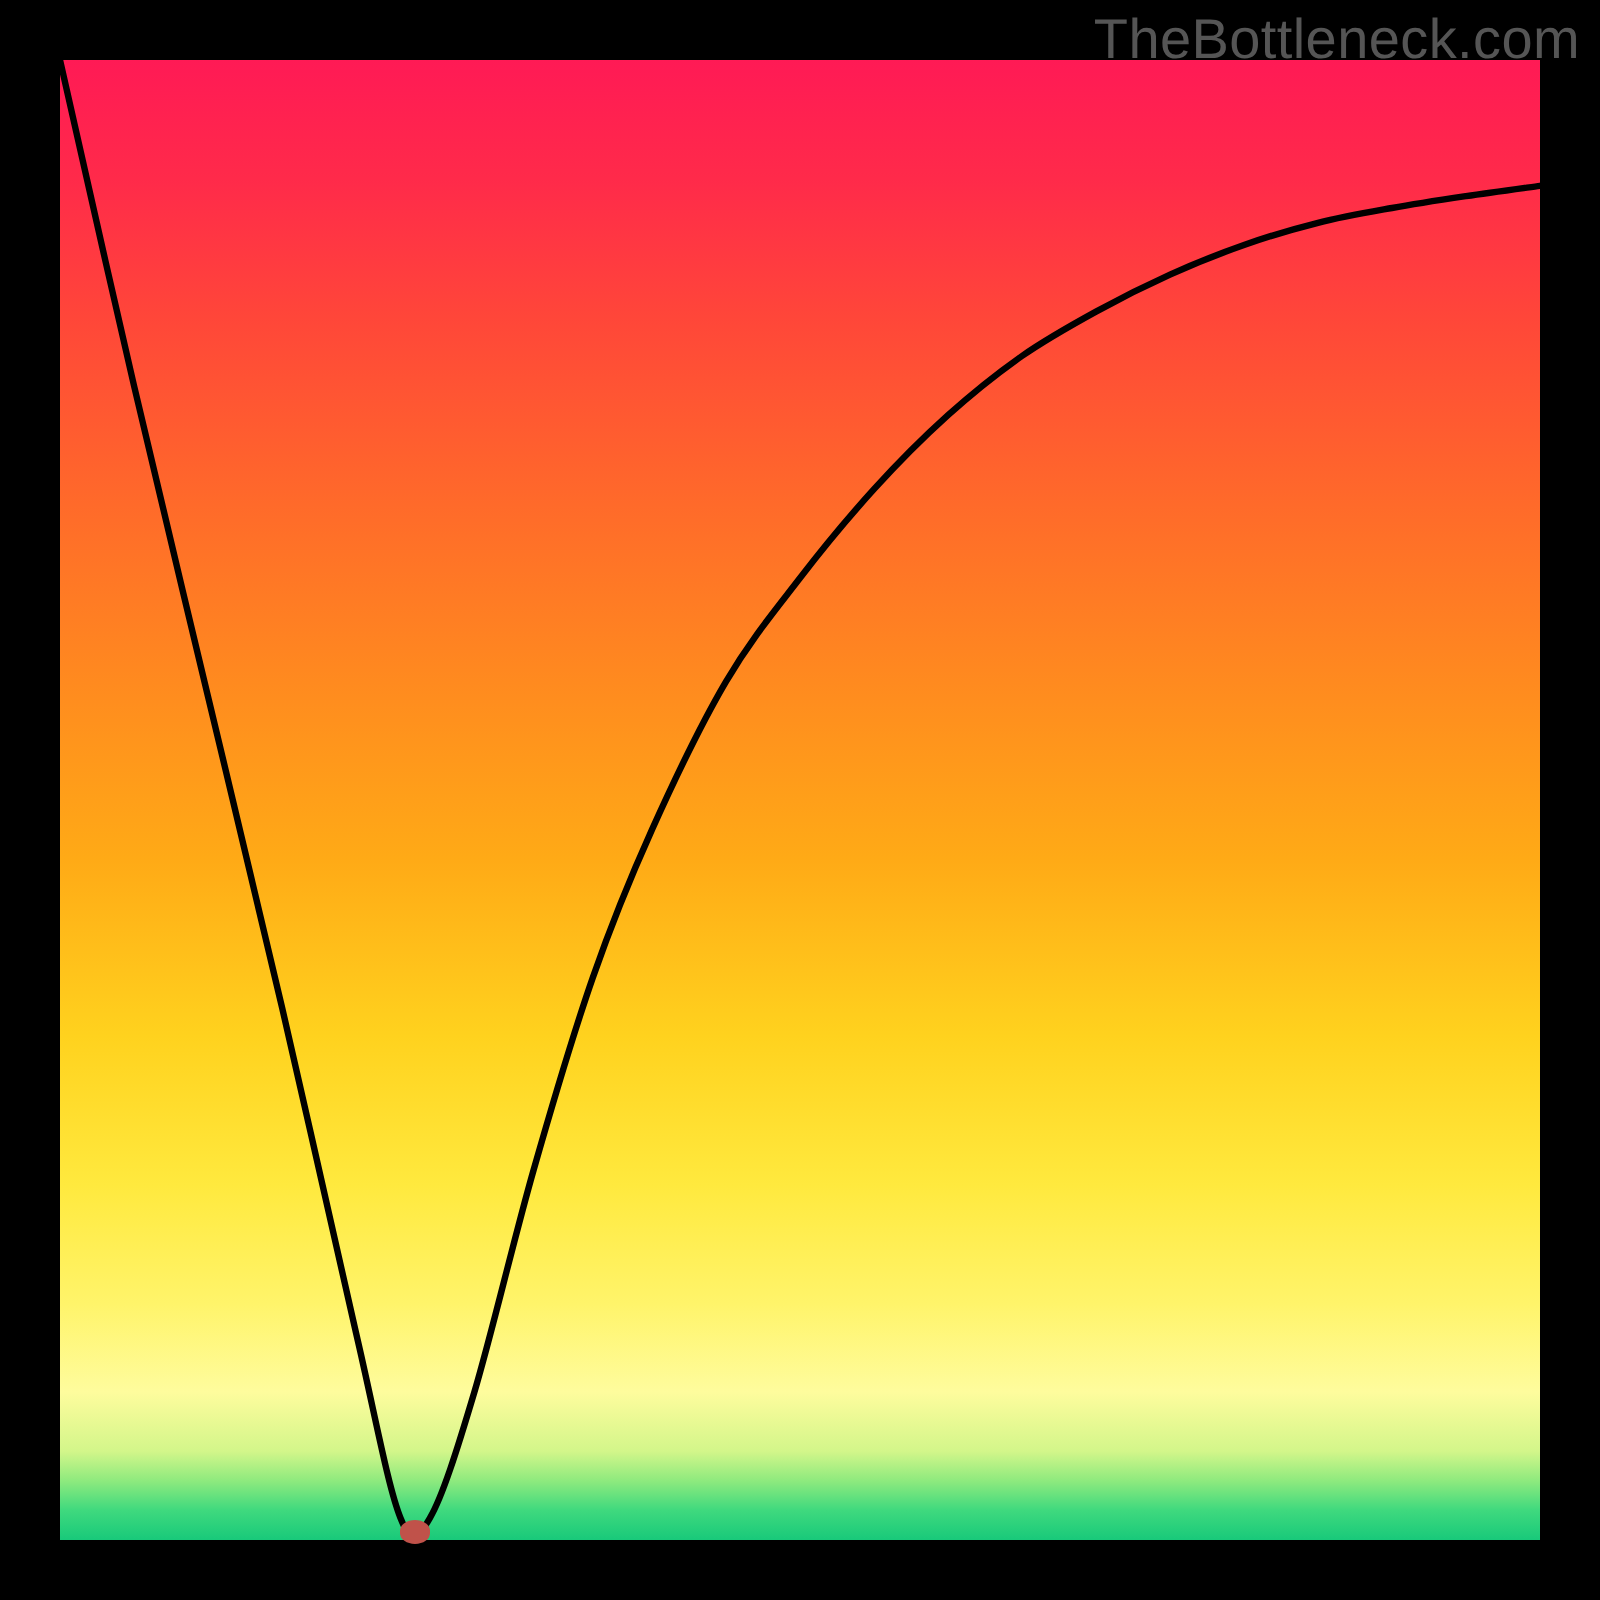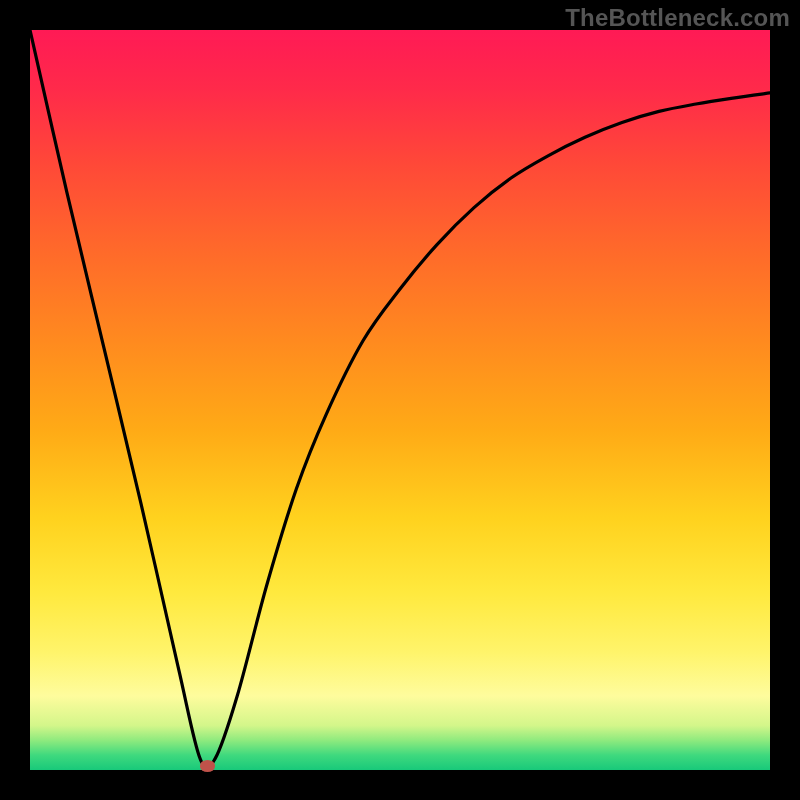--- a/index.html
+++ b/index.html
@@ -15,22 +15,22 @@
     position: relative;
     width: 800px;
     height: 800px;
     background: #000;
   }
   .attribution {
     position: absolute;
     top: 4px;
     right: 10px;
     color: #555;
-    font-size: 24px;
-    font-weight: 700;
+    font-size: 28px;
+    font-weight: 400;
     letter-spacing: 0.2px;
     z-index: 5;
   }
   .plot {
     position: absolute;
     left: 30px;
     top: 30px;
     width: 740px;
     height: 740px;
     background: linear-gradient(to bottom,

